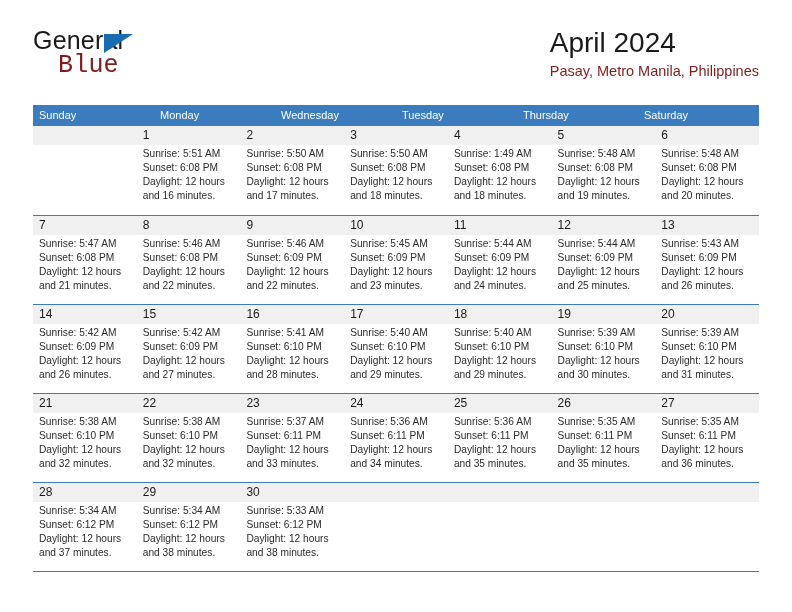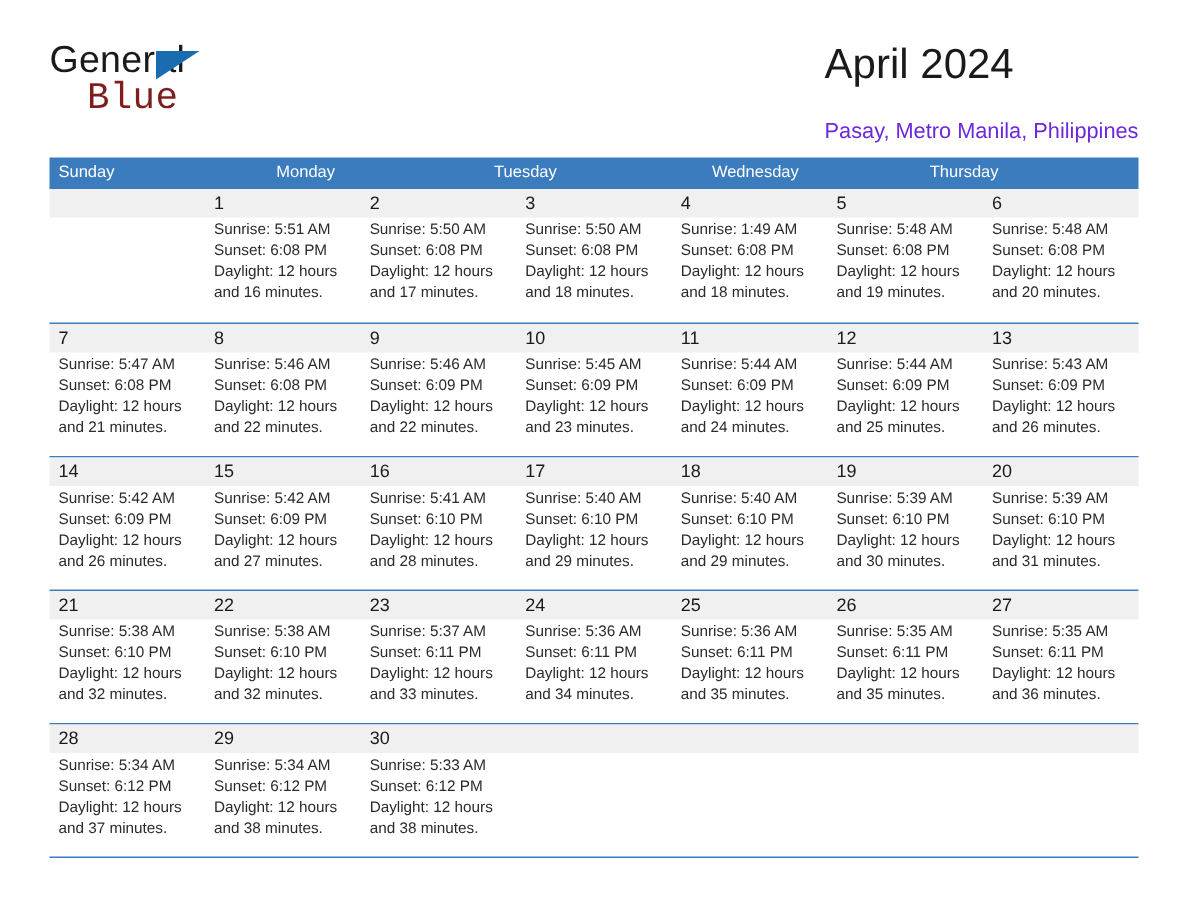--- a/index.html
+++ b/index.html
@@ -70,23 +70,23 @@
     top: 0;
     text-align: left;
   }
   .cal-title {
     font-size: 28px;
     color: #1a1a1a;
     line-height: 34px;
     white-space: nowrap;
   }
   .cal-subtitle {
-    margin-top: 20px;
+    margin-top: 3px;
     font-size: 14.5px;
-    color: #6d28d9;
+    color: #7f1d1d;
     line-height: 17px;
     white-space: nowrap;
   }
 
   
   .calendar {
     position: absolute;
     left: 33px;
     top: 105px;
     width: 726px;
@@ -174,23 +174,24 @@
       <div class="cal-title">April 2024</div>
       <div class="cal-subtitle">Pasay, Metro Manila, Philippines</div>
     </div>
 
   </div>
 
   <div class="calendar">
     <div class="dow-row">
       <div class="dow-cell">Sunday</div>
       <div class="dow-cell">Monday</div>
+      <div class="dow-cell">Wednesday</div>
       <div class="dow-cell">Tuesday</div>
-      <div class="dow-cell">Wednesday</div>
       <div class="dow-cell">Thursday</div>
+      <div class="dow-cell">Saturday</div>
     </div>
 
     <div id="weeks-container">
         <div class="week-row">
           <div class="day-cell empty">
             <div class="day-num"></div>
             <div class="day-info">
               <div></div>
               <div></div>
               <div></div>

